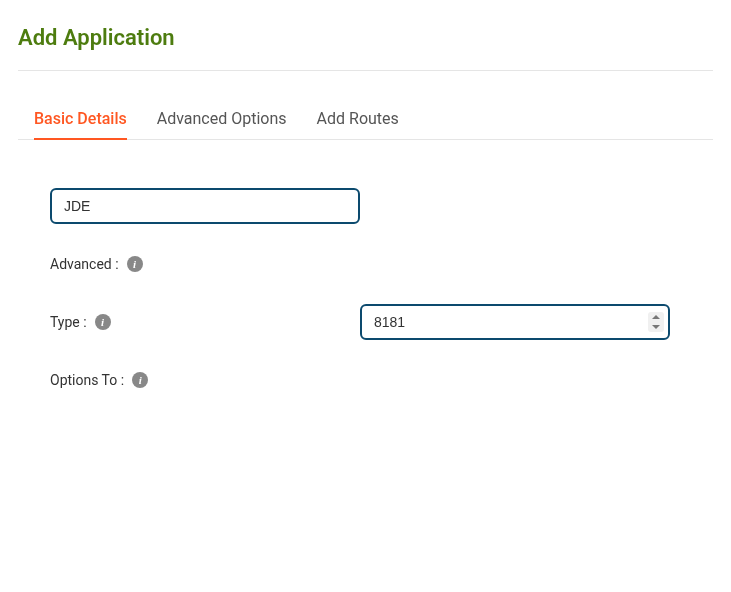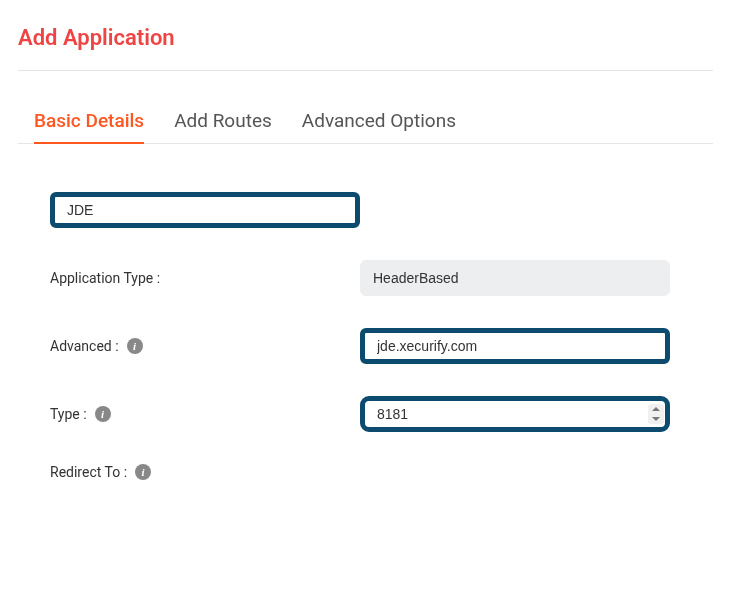--- a/index.html
+++ b/index.html
@@ -10,37 +10,37 @@
     body {
       font-family: -apple-system, BlinkMacSystemFont, 'Segoe UI', Roboto, Arial, sans-serif;
       background: #fff;
       padding: 25px 18px;
       width: 731px;
       color: #1a1a1a;
     }
     .page-title {
       font-size: 22px;
       font-weight: 600;
-      color: #ef4444;
+      color: #4d7c0f;
       margin-bottom: 20px;
     }
     .title-divider {
       border: none;
       border-top: 1px solid #e5e5e5;
       margin-bottom: 28px;
     }
     .tabs {
       display: flex;
       gap: 30px;
       border-bottom: 1px solid #e5e5e5;
       padding-left: 16px;
     }
     .tab {
       padding: 10px 0;
-      font-size: 19px;
+      font-size: 16px;
       color: #555;
       cursor: pointer;
       border-bottom: 2px solid transparent;
       margin-bottom: -1px;
     }
     .tab.active {
       color: #ff5722;
       border-bottom: 2px solid #ff5722;
       font-weight: 500;
     }
@@ -72,38 +72,37 @@
       font-size: 11px;
       font-weight: bold;
       font-style: italic;
       font-family: Georgia, serif;
       cursor: help;
     }
     .form-input {
       width: 310px;
       height: 36px;
       padding: 0 12px;
-      border: 5px solid #0c4a6e;
+      border: 2px solid #0c4a6e;
       border-radius: 6px;
       font-size: 14px;
       color: #333;
       background: #fff;
     }
     .form-input.readonly {
       background: #eceef0;
       color: #333;
       border: 1px solid #eceef0;
     }
     .number-input-wrapper {
       position: relative;
       width: 310px;
     }
     .number-input-wrapper input {
       width: 100%;
-      border-radius: 9px;
     }
     .spinner {
       position: absolute;
       right: 6px;
       top: 50%;
       transform: translateY(-50%);
       display: flex;
       flex-direction: column;
       width: 16px;
       height: 20px;
@@ -144,41 +143,36 @@
   </style>
 </head>
 <body>
 
 <h1 class="page-title">Add Application</h1>
 
 <hr class="title-divider">
 
 <div class="tabs">
   <div class="tab active">Basic Details</div>
+  <div class="tab">Advanced Options</div>
   <div class="tab">Add Routes</div>
-  <div class="tab">Advanced Options</div>
 </div>
 
 <div class="form-container">
 
   <div class="form-row">
     <input type="text" class="form-input" value="JDE" style="">
   </div>
 
-  <div class="form-row">
-    <label class="form-label">Application Type :</label>
-    <input type="text" class="form-input readonly" readonly="" value="HeaderBased" style="">
-  </div>
 
   <div class="form-row">
     <label class="form-label">
       <span>Advanced :</span>
       <span class="info-icon">i</span>
     </label>
-    <input type="text" class="form-input" value="jde.xecurify.com" style="">
   </div>
 
   <div class="form-row">
     <label class="form-label">
       <span>Type :</span>
       <span class="info-icon">i</span>
     </label>
     <div class="number-input-wrapper">
       <input type="text" class="form-input" value="8181" style="">
       <div class="spinner">
@@ -192,18 +186,18 @@
               <path d="M0 1 L4 5 L8 1 Z" fill="#777"></path>
             </svg>
         </div>
       </div>
     </div>
   </div>
 
 
   <div class="form-row">
     <label class="form-label">
-      <span>Redirect To :</span>
+      <span>Options To :</span>
       <span class="info-icon">i</span>
     </label>
   </div>
 
 </div>
 
 </body></html>

